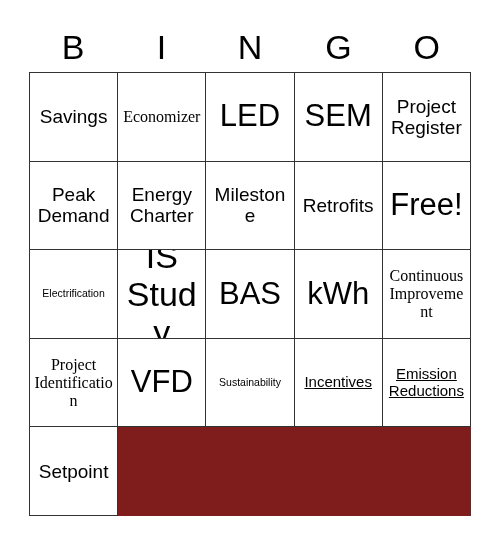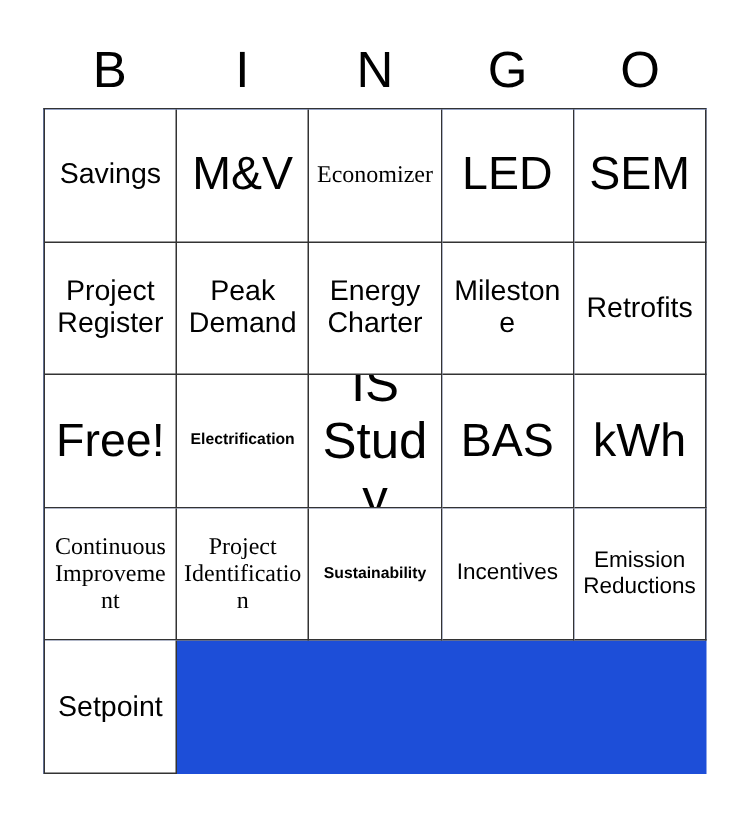--- a/index.html
+++ b/index.html
@@ -40,21 +40,21 @@
     user-select: none;
   }
 
   
   .grid {
     display: grid;
     grid-template-columns: repeat(5, 1fr);
     grid-template-rows: repeat(5, 88.6px);
     border-top: 1.4px solid #333333;
     border-left: 1.4px solid #333333;
-    background: #1d4ed8;
+    background: #7f1d1d;
   }
   .cell {
     border-right: 1.4px solid #333333;
     border-bottom: 1.4px solid #333333;
     display: flex;
     align-items: center;
     justify-content: center;
     text-align: center;
     padding: 2px 3px;
     box-sizing: border-box;
@@ -65,43 +65,40 @@
     display: block;
     width: 100%;
     line-height: 1.12;
     word-wrap: break-word;
   }
 
   
   .sz-xxl span { font-size: 31px; }
   .sz-lg  span { font-size: 34px; }
   .sz-md  span { font-size: 19px; }
-  .sz-sm  span { font-size: 15px; }
+  .sz-sm  span { font-size: 15px; text-decoration: underline; }
   .sz-xs  span { font-size: 16px; font-family: Liberation Serif, serif; }
-  .sz-xxs span { font-size: 10.5px; font-weight: bold; }
+  .sz-xxs span { font-size: 10.5px; }
 </style>
 </head>
 <body>
 
 <div id="bingo-card">
 
   <div class="header-row">
     <div class="header-cell">B</div>
     <div class="header-cell">I</div>
     <div class="header-cell">N</div>
     <div class="header-cell">G</div>
     <div class="header-cell">O</div>
   </div>
 
   <div class="grid" id="bingo-grid">
       <div class="cell sz-md">
         <span>Savings</span>
-      </div>
-      <div class="cell sz-xxl">
-        <span>M&amp;V</span>
       </div>
       <div class="cell sz-xs">
         <span>Economizer</span>
       </div>
       <div class="cell sz-xxl">
         <span>LED</span>
       </div>
       <div class="cell sz-xxl">
         <span>SEM</span>
       </div>
@@ -134,20 +131,23 @@
       </div>
       <div class="cell sz-xxl">
         <span>kWh</span>
       </div>
       <div class="cell sz-xs">
         <span>Continuous Improvement</span>
       </div>
       <div class="cell sz-xs">
         <span>Project Identification</span>
       </div>
+      <div class="cell sz-xxl">
+        <span>VFD</span>
+      </div>
       <div class="cell sz-xxs">
         <span>Sustainability</span>
       </div>
       <div class="cell sz-sm">
         <span>Incentives</span>
       </div>
       <div class="cell sz-sm">
         <span>Emission Reductions</span>
       </div>
       <div class="cell sz-md">

